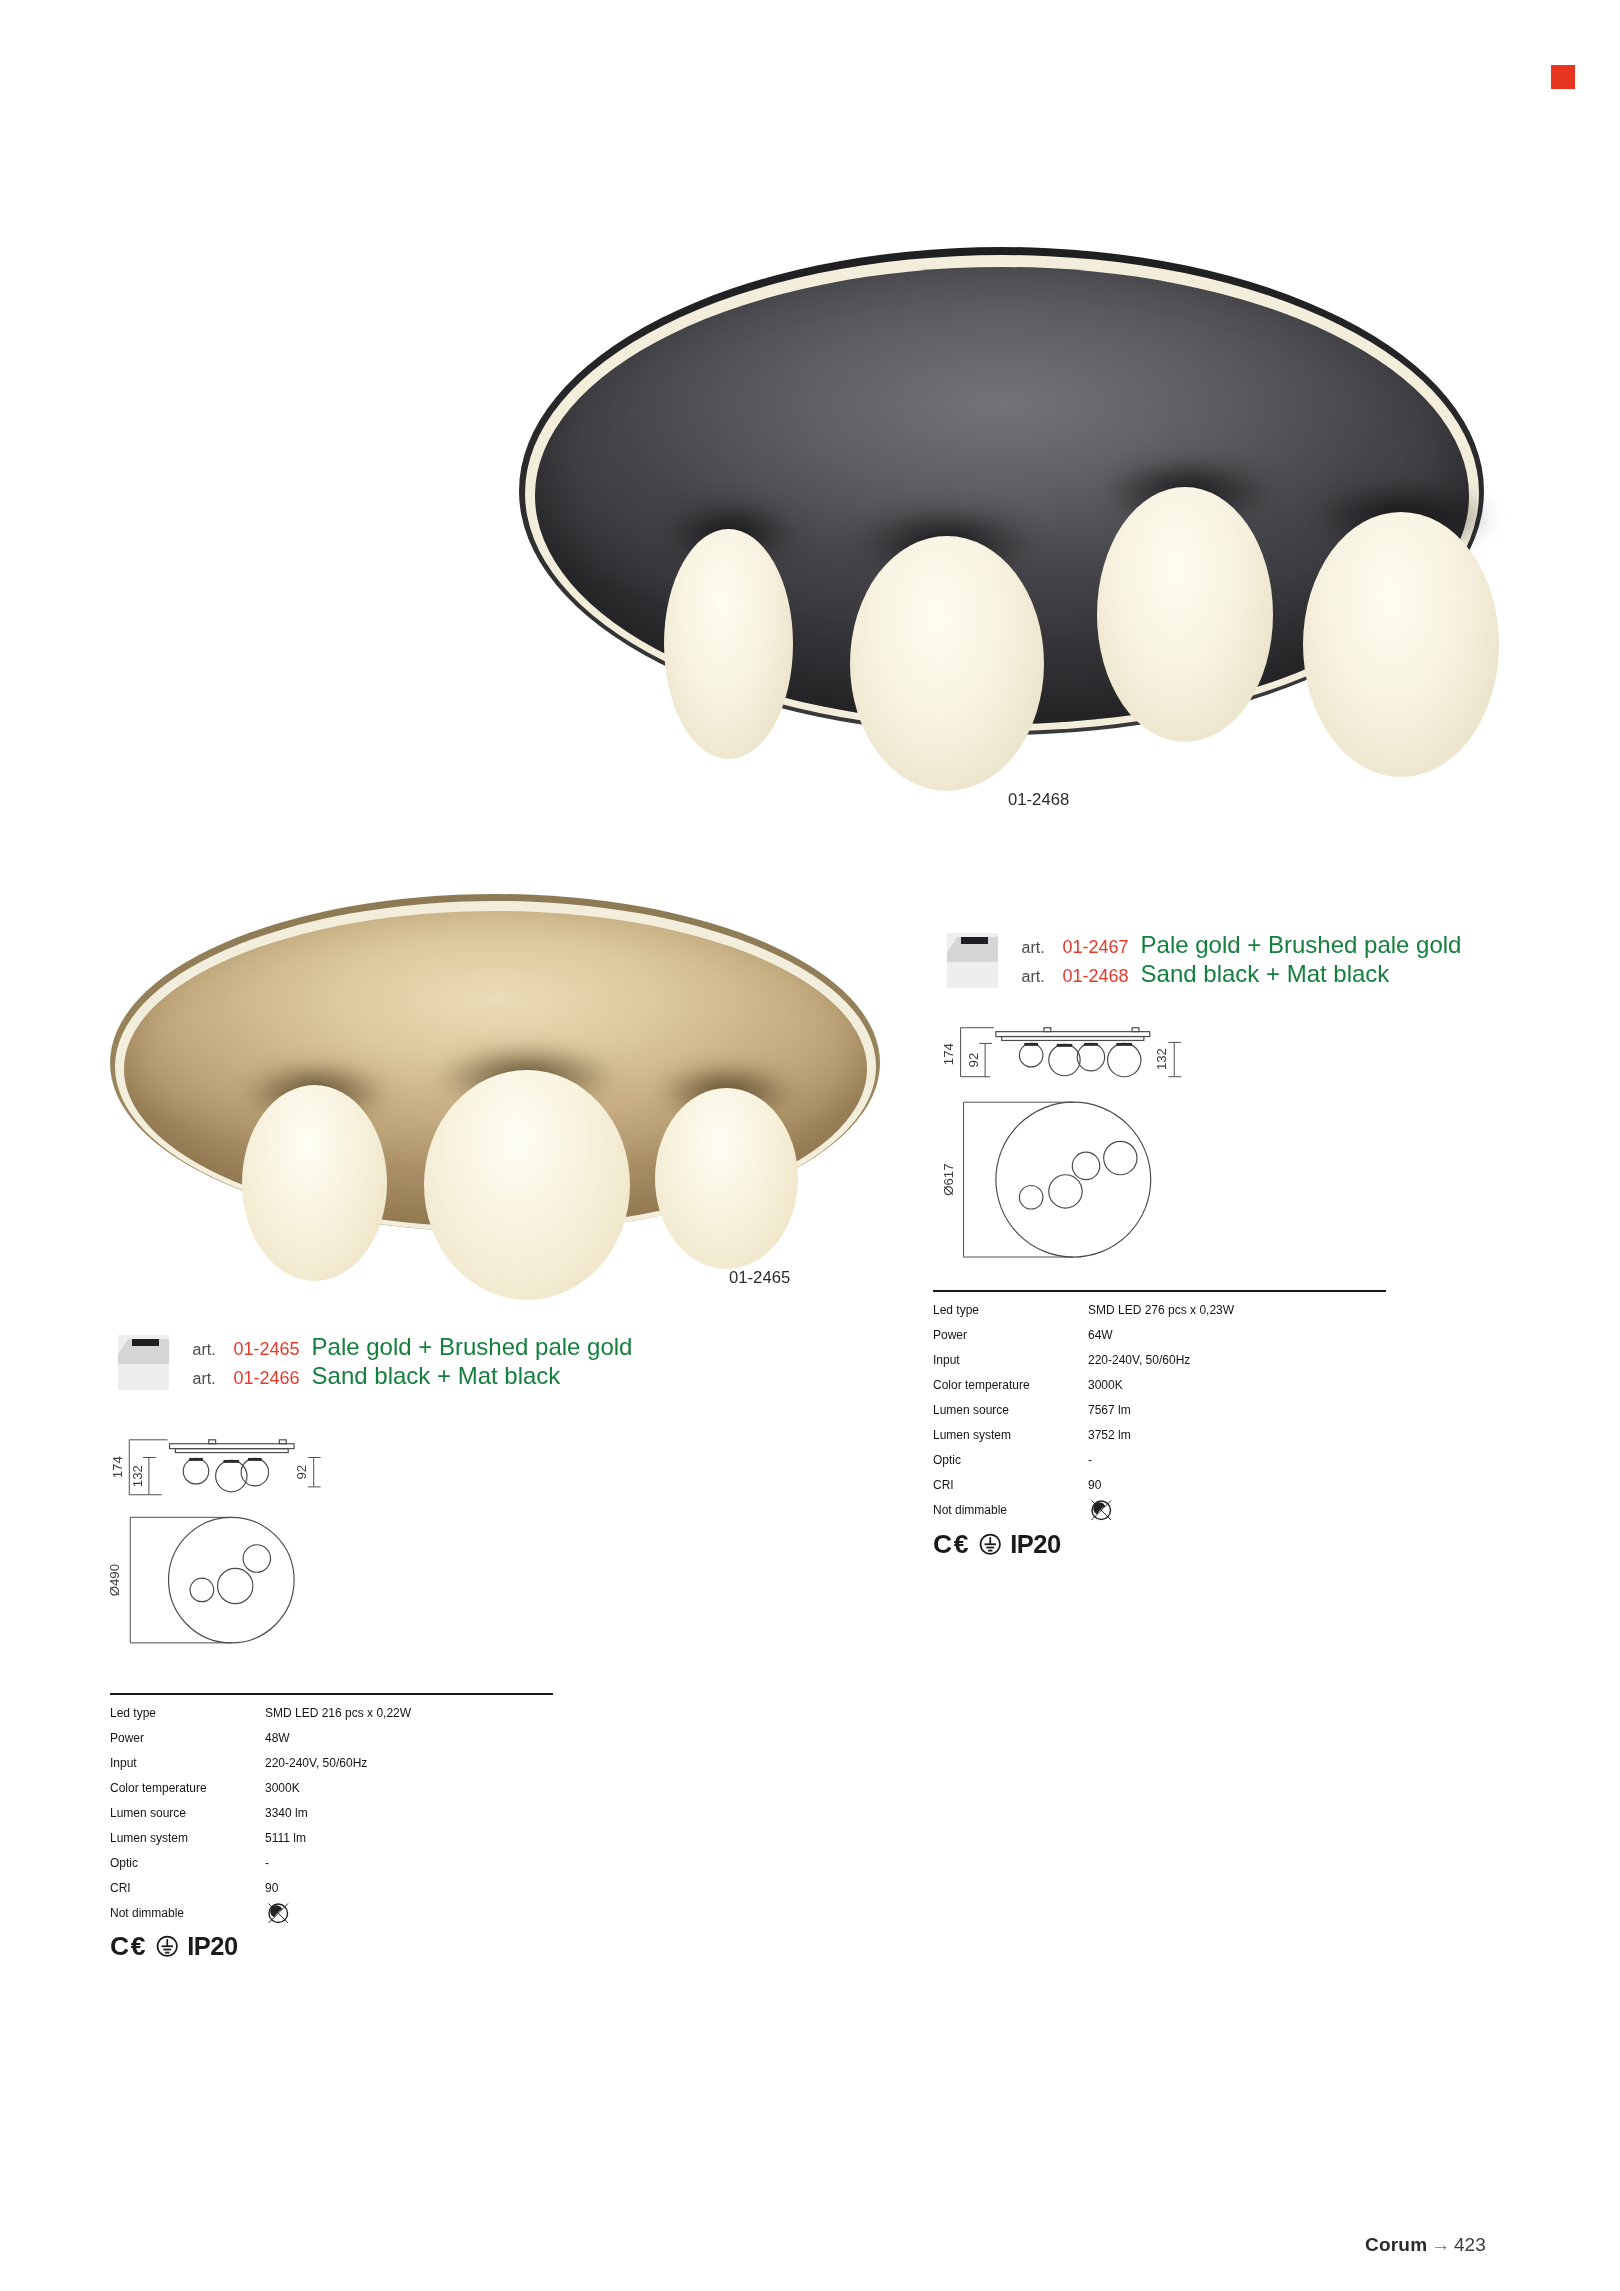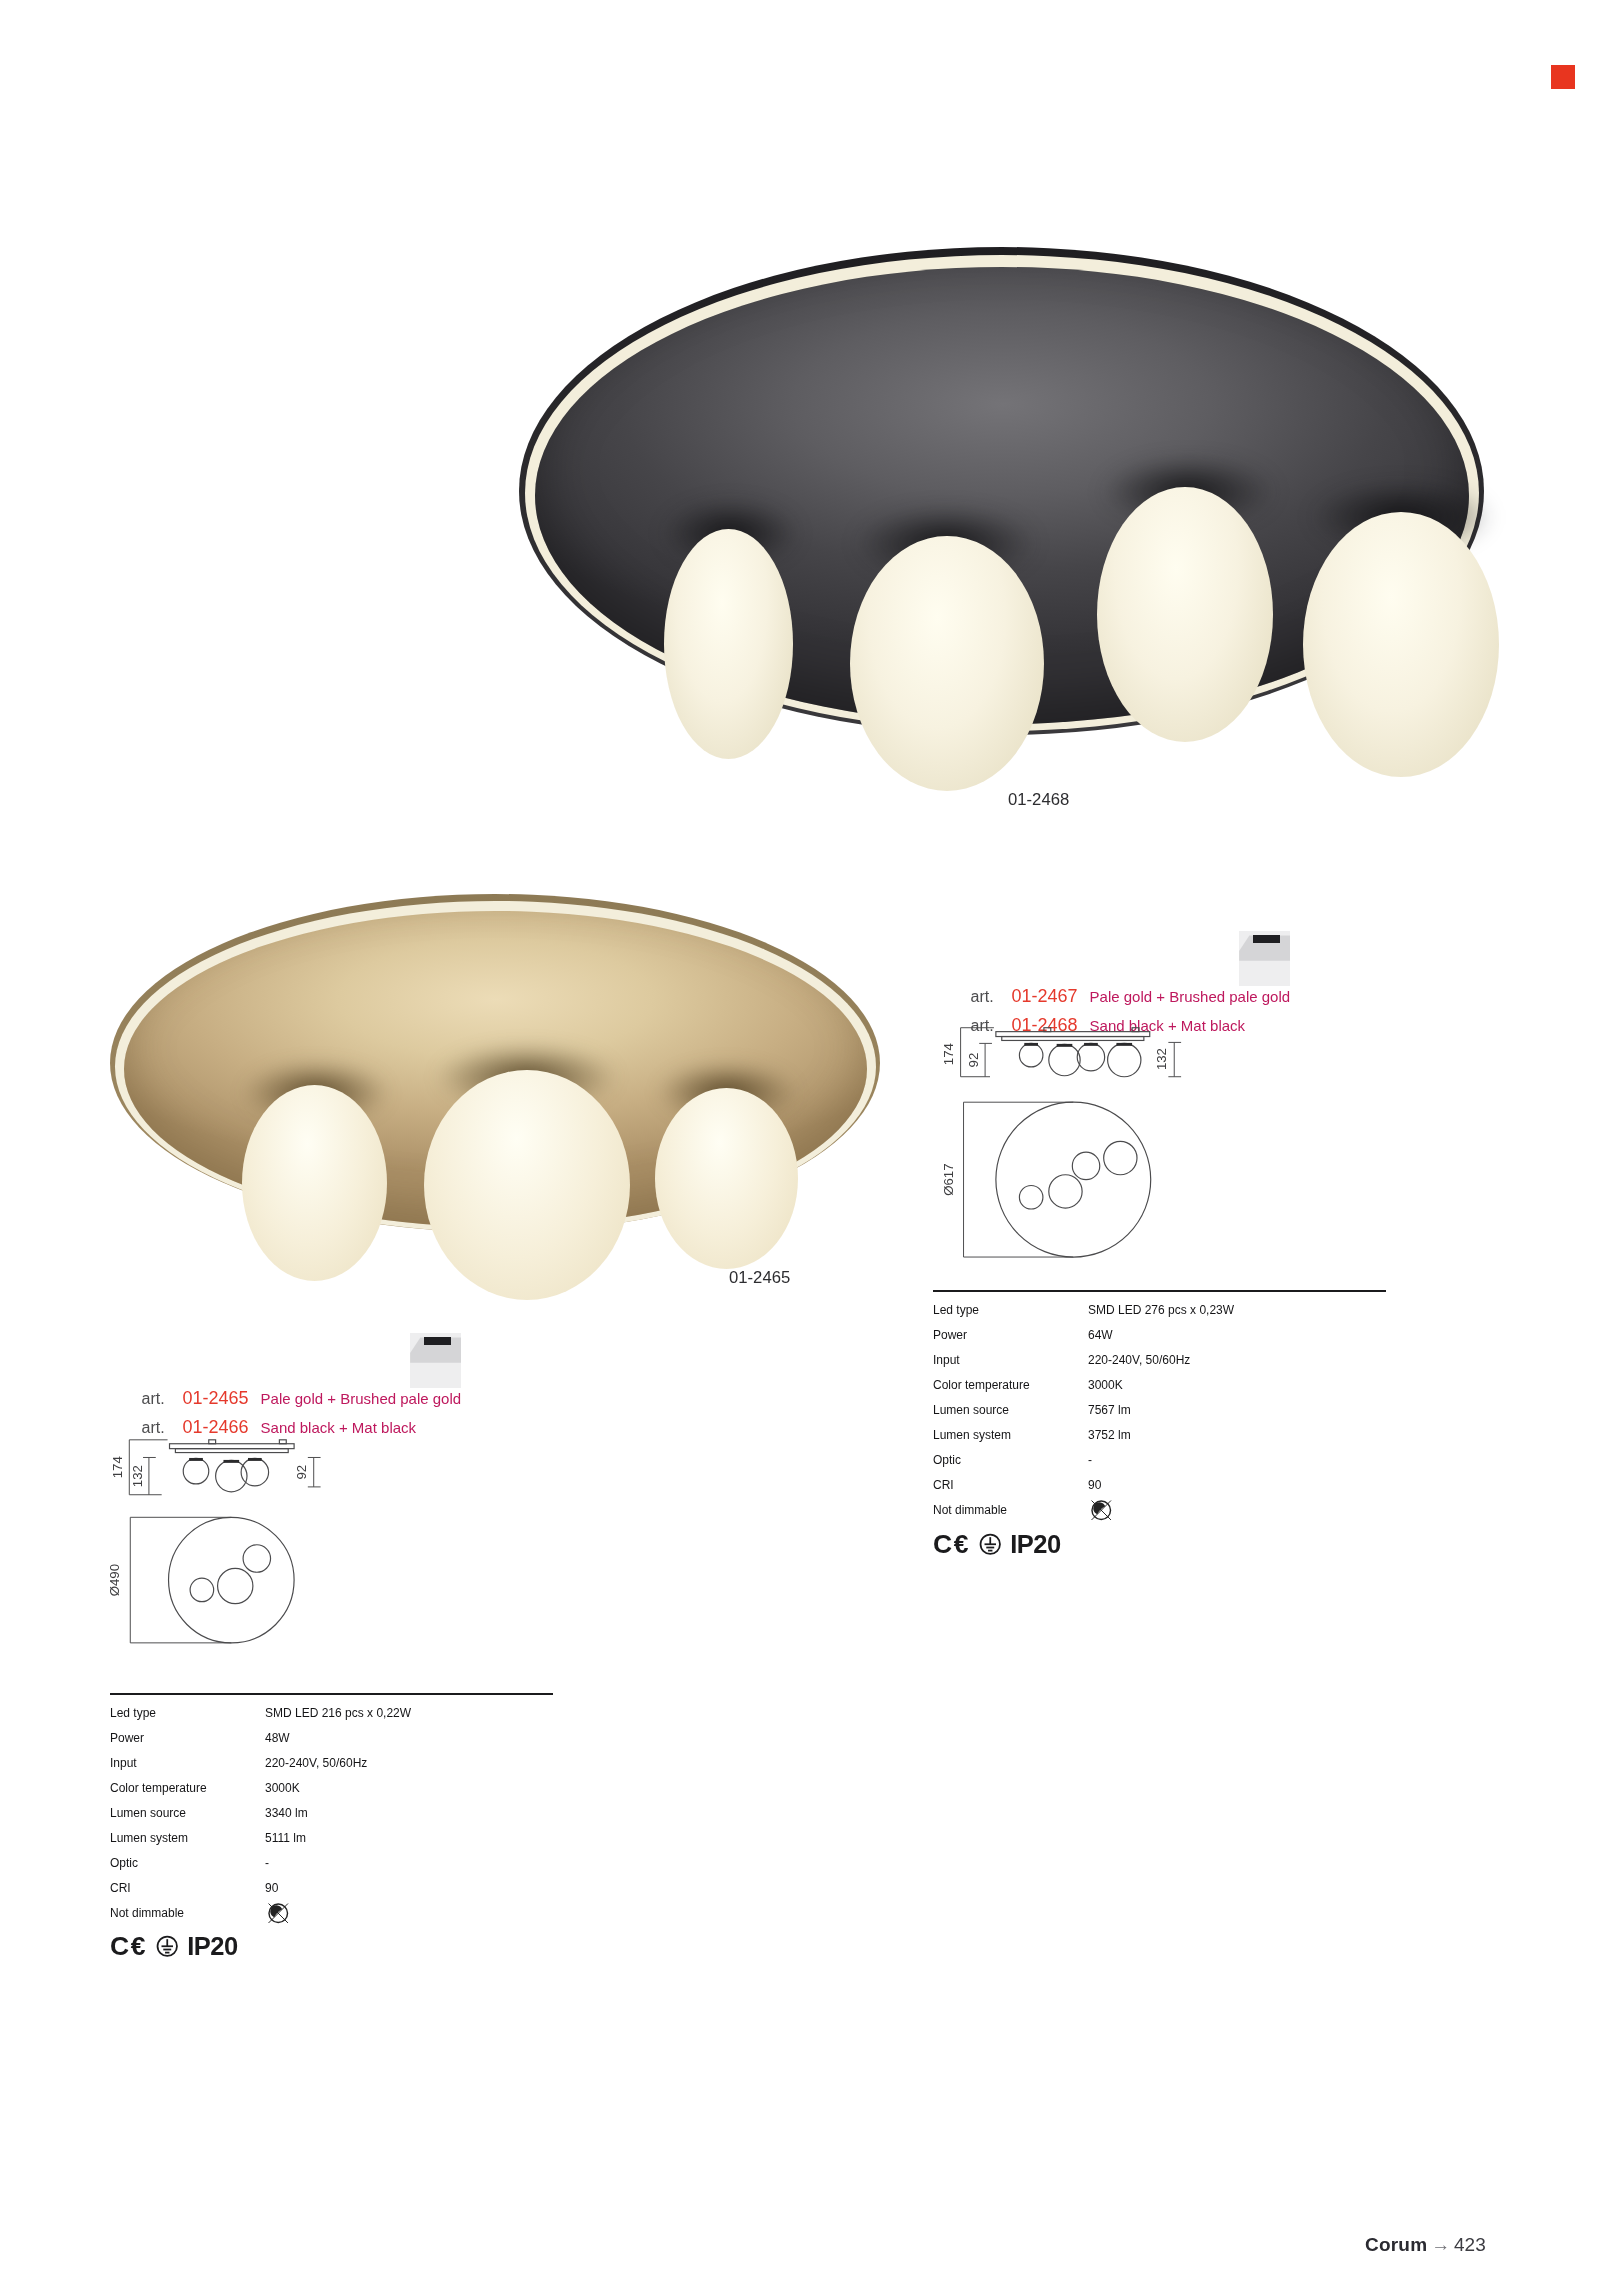--- a/index.html
+++ b/index.html
@@ -26,30 +26,30 @@
                  background:radial-gradient(ellipse at 45% 32%, #fffdf0 0%, #f7f2e0 45%, #e9e2c8 82%, #dcd3b5 100%); }
   .sphere-gold { position:absolute; border-radius:50%;
                  background:radial-gradient(ellipse at 45% 30%, #fffef4 0%, #f6efd9 52%, #eadfbf 100%); }
   .blob      { position:absolute; border-radius:50%; filter:blur(9.8px);
                background:radial-gradient(closest-side, rgba(14,14,16,.9), rgba(14,14,16,0) 72%); }
   .blob-gold { position:absolute; border-radius:50%; filter:blur(8.8px);
                background:radial-gradient(closest-side, rgba(66,50,22,.85), rgba(66,50,22,0) 72%); }
   .photo-label { position:absolute; font-size:16.7px; color:#2d2d30; letter-spacing:0; }
 
   
-  .art-block { position:absolute; display:flex; align-items:flex-end;flex-direction:column; }
+  .art-block { position:absolute; display:flex; align-items:center; }
   .thumb { position:relative; width:51px; height:55px; background:#eeeeef; overflow:hidden; flex:0 0 auto; }
   .thumb-angle { position:absolute; left:0; top:8%; width:100%; height:46%; background:#d5d5d7;
                  clip-path:polygon(20% 0, 100% 0, 100% 100%, 0 100%, 0 62%); }
   .thumb-bar { position:absolute; left:28%; top:8%; width:52%; height:13%; background:#1f1f22; }
   .art-lines { margin-left:23.5px; }
   .art-row { display:flex; align-items:baseline; height:29px; }
   .art-prefix { font-size:16px; color:#4c4c4e; width:41px; flex:0 0 auto; }
   .art-code { font-size:18px; color:#e5392c; margin-right:12px; white-space:nowrap; }
-  .art-finish { font-size:15px; color:#be185d; white-space:nowrap; }
+  .art-finish { font-size:24px; color:#15803d; white-space:nowrap; }
 
   
   .dim-svg text { font-family:"Liberation Sans", sans-serif; font-size:13.5px; fill:#3e3e40; }
   .dim-svg .ln { stroke:#4b4b4d; stroke-width:1; fill:none; }
   .dim-svg .shape { stroke:#4b4b4d; stroke-width:1.2; fill:none; }
   .dim-svg .cap { stroke:#2a2a2c; stroke-width:3; }
 
   
   .spec-table { position:absolute; border-top:2px solid #1b1b1d; padding-top:5.9px; }
   .spec-row { display:flex; align-items:center; height:25px; font-size:12px; color:#151517; }

